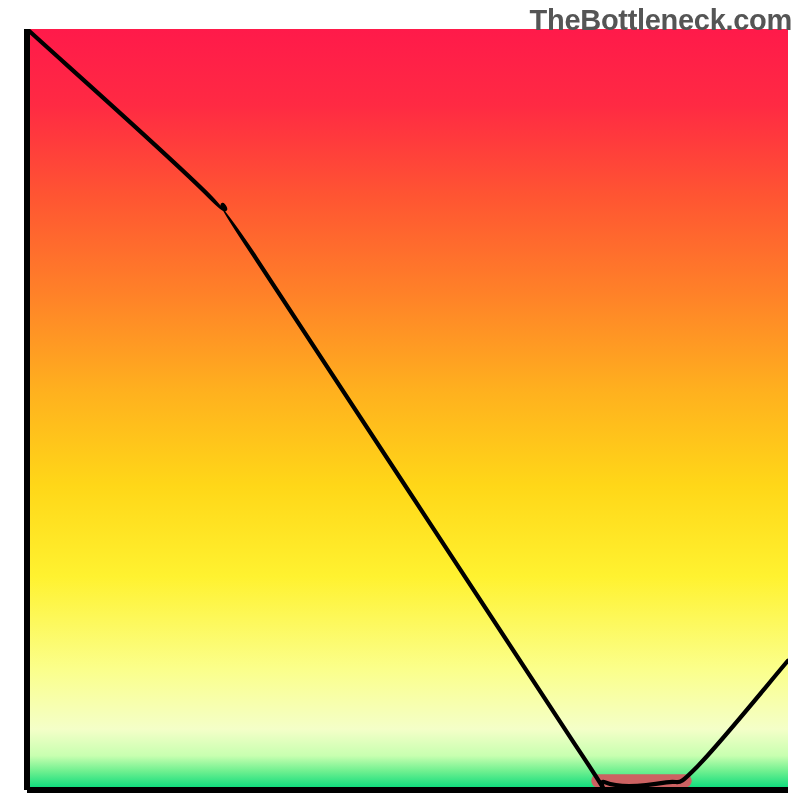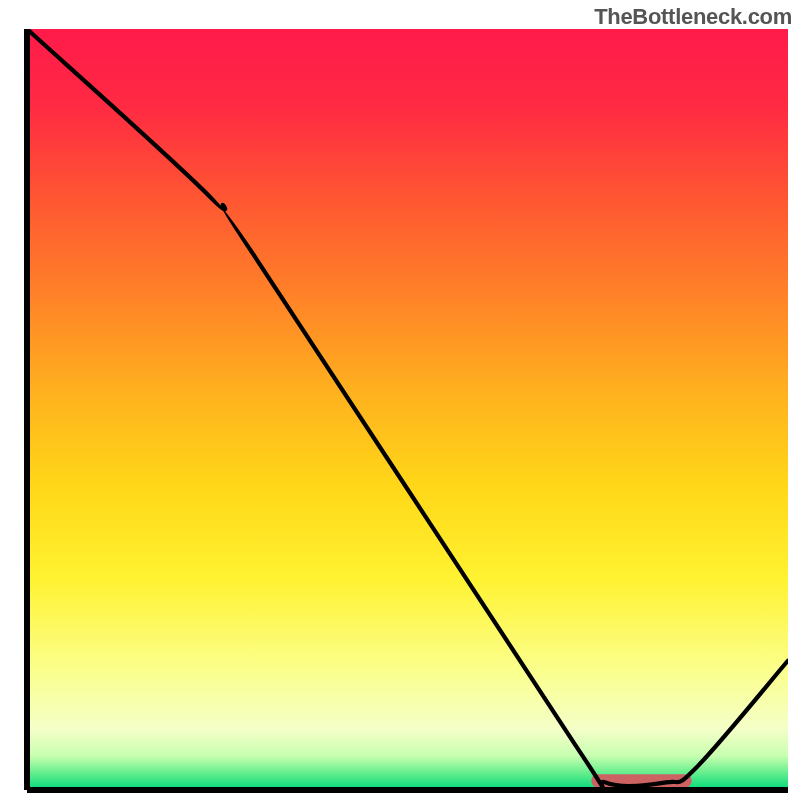--- a/index.html
+++ b/index.html
@@ -12,21 +12,21 @@
   }
   .container {
     position: relative;
     width: 800px;
     height: 800px;
   }
   .watermark {
     position: absolute;
     top: 4px;
     right: 8px;
-    font-size: 22px;
+    font-size: 29px;
     font-weight: bold;
     color: #555;
     letter-spacing: -0.3px;
     z-index: 20;
   }
   svg.chart {
     position: absolute;
     left: 0;
     top: 0;
     width: 800px;

